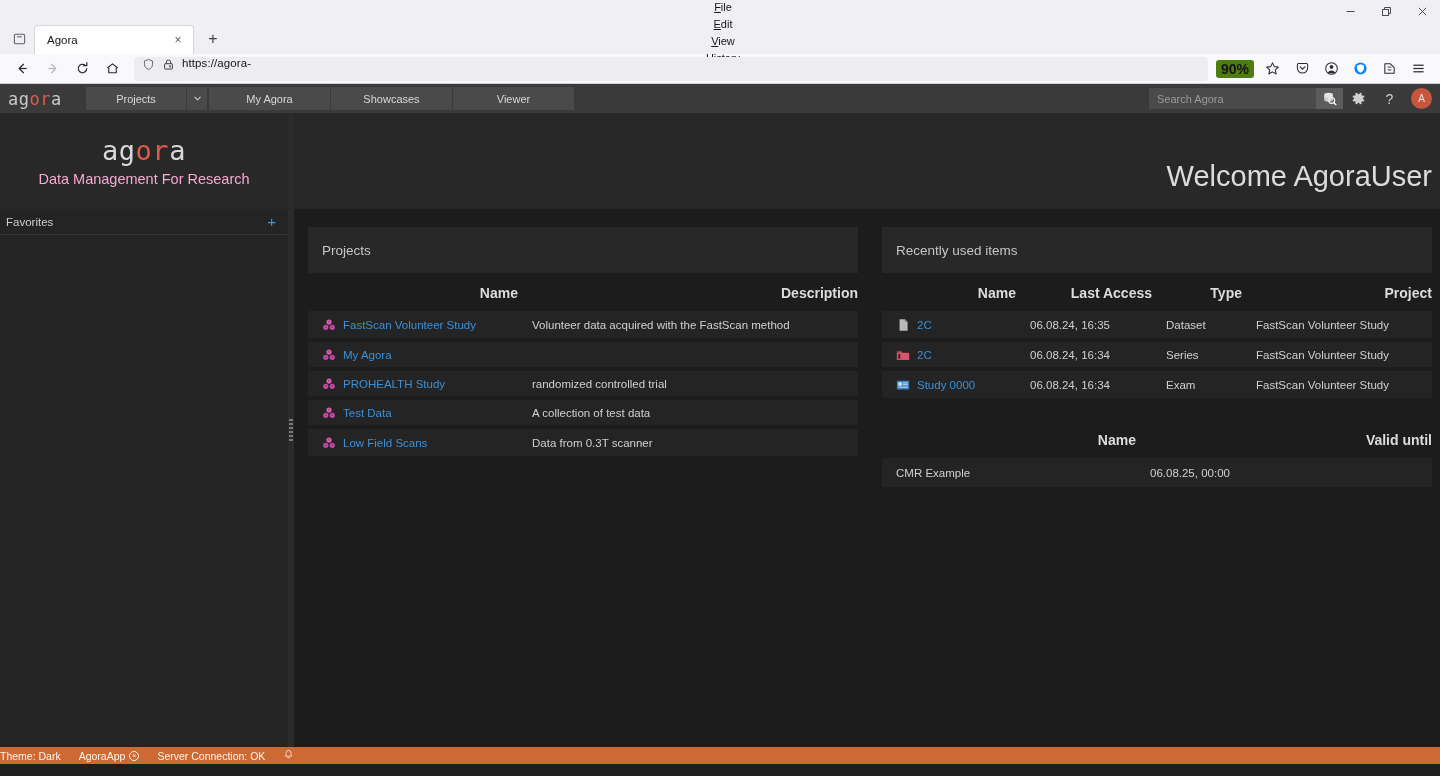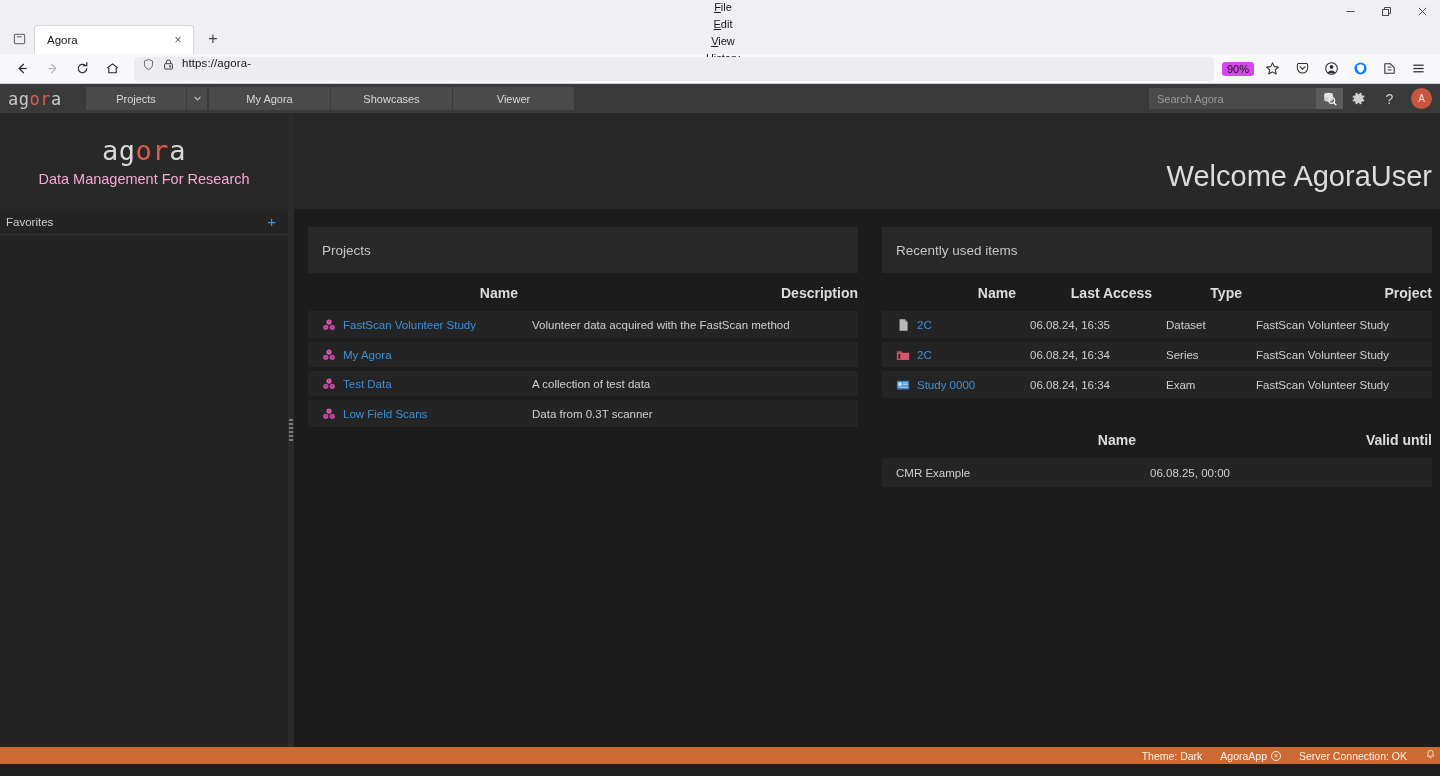--- a/index.html
+++ b/index.html
@@ -47,22 +47,22 @@
     height: 30px; display: flex; align-items: center; gap: 2px;
     padding: 0 8px; background: #f9f9fb; border-bottom: 1px solid #cfcfd8;
   }
   .navbtn { width: 28px; height: 26px; display: flex; align-items: center; justify-content: center; border-radius: 4px; }
   .urlbar {
     flex: 1; height: 24px; background: #ededf0; border-radius: 4px; margin: 0 6px;
     display: flex; align-items: flex-start; padding: 0 8px; gap: 7px;
   }
   .url-text { font-size: 11.5px; color: #15141a; letter-spacing: .1px; }
   .zoom-badge {
-    font-size: 11px; color: #15141a; background: #d946ef; border-radius: 3px;
-    padding: 1px 5px; margin-right: 2px; font-weight: 400;
+    font-size: 14px; color: #15141a; background: #4d7c0f; border-radius: 3px;
+    padding: 1px 5px; margin-right: 2px; font-weight: 700;
   }
   .navicons { display: flex; align-items: center; gap: 1px; }
   .navicon { width: 28px; height: 26px; display: flex; align-items: center; justify-content: center; }
 
   
   .app { width: 1440px; height: 692px; background: #1e1e1e; position: relative; }
 
   .appheader {
     height: 29px; background: #3a3a3a; display: flex; align-items: center;
     position: relative;
@@ -164,21 +164,21 @@
   }
   table.grid tbody tr { background: #242424; }
   table.grid tbody tr.spaced td { border-top: 4px solid #1c1c1c; }
   .lnk { color: #3d8fd6; }
   .lnk-row { display: flex; align-items: center; gap: 7px; }
   .cellicon { width: 14px; height: 14px; display: inline-flex; align-items: center; justify-content: center; flex-shrink: 0; }
 
   
   .statusbar {
     height: 17px; background: #cd6a33; display: flex; align-items: center;
-    justify-content: flex-end; gap: 18px; padding-right: 4px;
+    justify-content: flex-start; gap: 18px; padding-right: 4px;
   }
   .status-item { font-size: 10.5px; color: #fdf4ee; display: flex; align-items: center; gap: 4px; }
   .status-bell { font-size: 11px; color: #fdf4ee; }
   .xcircle {
     display: inline-flex; width: 10px; height: 10px; border-radius: 50%;
     border: 1px solid #fdf4ee; align-items: center; justify-content: center;
     font-size: 7px; line-height: 1;
   }
 </style>
 </head>
@@ -435,20 +435,38 @@
                             <circle cx="11.7" cy="10.6" r="3" fill="#c249a0"></circle>
                             <circle cx="8" cy="4.2" r=".8" fill="#8d2d72"></circle>
                             <circle cx="4.3" cy="10.2" r=".8" fill="#8d2d72"></circle>
                             <circle cx="11.7" cy="10.2" r=".8" fill="#8d2d72"></circle>
                           </svg>
                         </span>
                         <span class="lnk">My Agora</span>
                       </span>
                     </td>
                   <td></td>
+                </tr>
+                <tr class="spaced">
+                  <td>
+                      <span class="lnk-row">
+                        <span class="cellicon">
+                          <svg width="14" height="14" viewBox="0 0 16 16">
+                            <circle cx="8" cy="4.6" r="3" fill="#d65bb0"></circle>
+                            <circle cx="4.3" cy="10.6" r="3" fill="#c249a0"></circle>
+                            <circle cx="11.7" cy="10.6" r="3" fill="#c249a0"></circle>
+                            <circle cx="8" cy="4.2" r=".8" fill="#8d2d72"></circle>
+                            <circle cx="4.3" cy="10.2" r=".8" fill="#8d2d72"></circle>
+                            <circle cx="11.7" cy="10.2" r=".8" fill="#8d2d72"></circle>
+                          </svg>
+                        </span>
+                        <span class="lnk">PROHEALTH Study</span>
+                      </span>
+                    </td>
+                  <td>randomized controlled trial</td>
                 </tr>
                 <tr class="spaced">
                   <td>
                       <span class="lnk-row">
                         <span class="cellicon">
                           <svg width="14" height="14" viewBox="0 0 16 16">
                             <circle cx="8" cy="4.6" r="3" fill="#d65bb0"></circle>
                             <circle cx="4.3" cy="10.6" r="3" fill="#c249a0"></circle>
                             <circle cx="11.7" cy="10.6" r="3" fill="#c249a0"></circle>
                             <circle cx="8" cy="4.2" r=".8" fill="#8d2d72"></circle>

